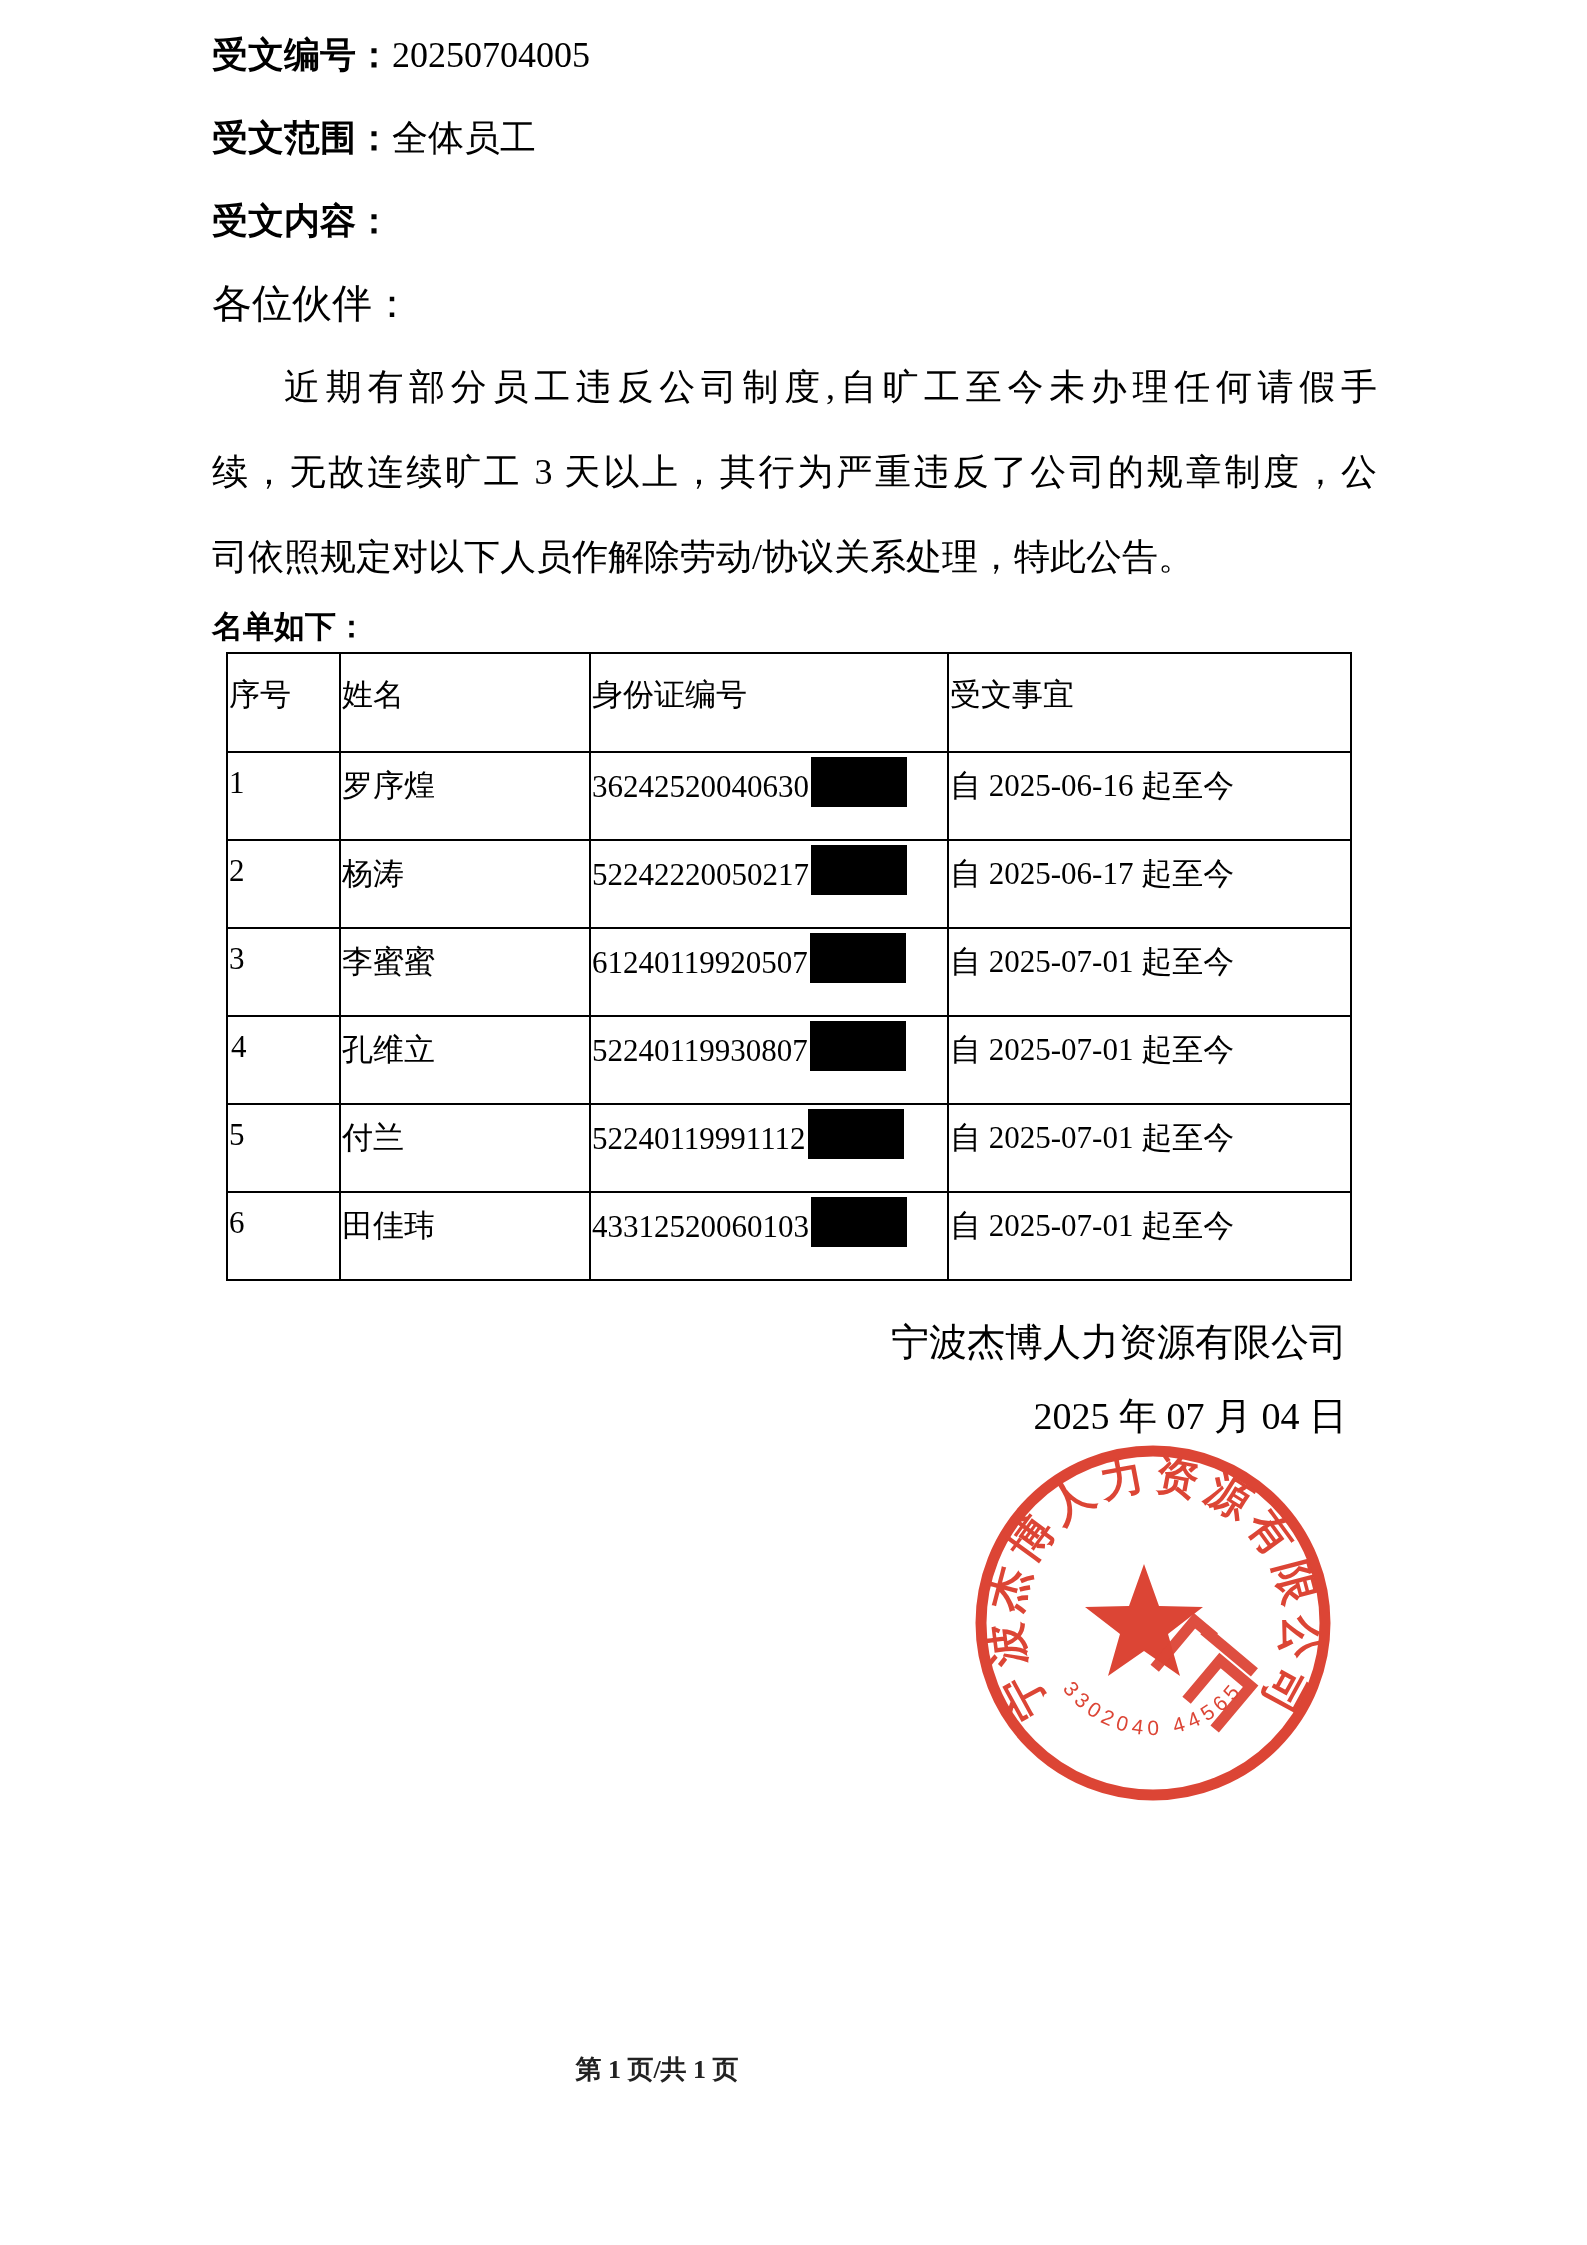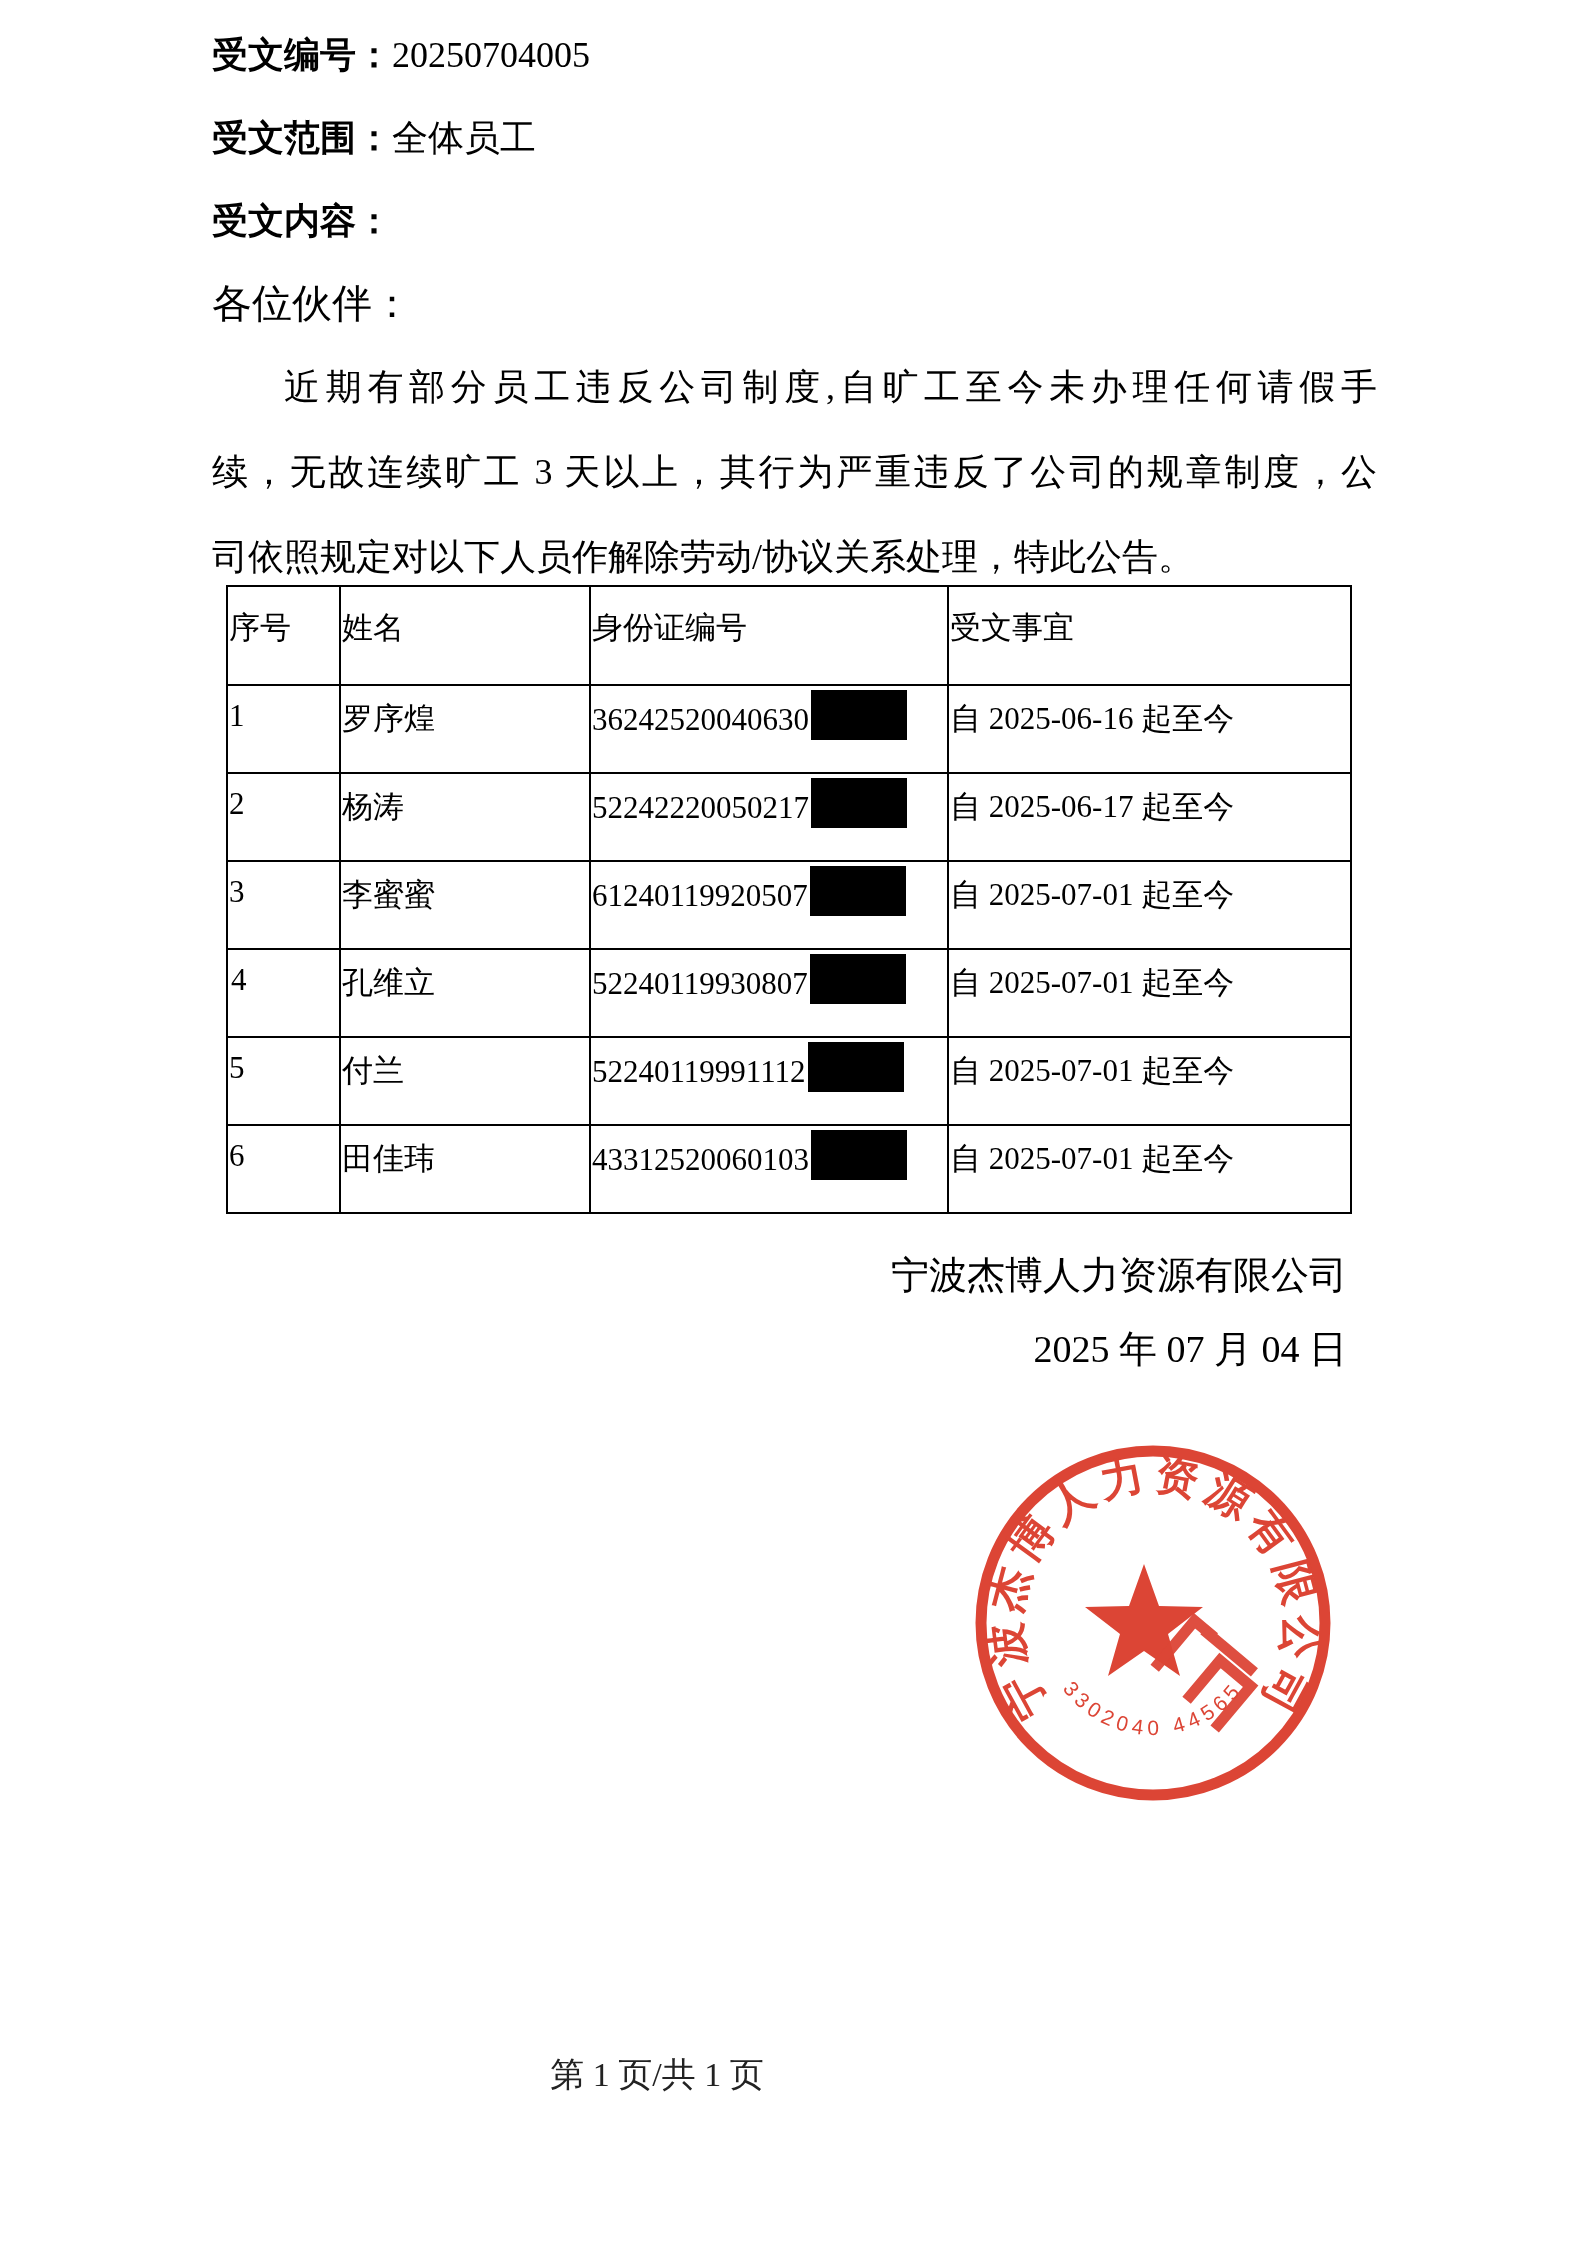--- a/index.html
+++ b/index.html
@@ -62,21 +62,21 @@
     background:#000;
     vertical-align:middle;
     transform:translateY(-8px);
     margin-left:2px;
   }
   .signature{text-align:right;padding-right:30px;}
   .sig-company{font-size:38px;line-height:46px;margin-top:38px;}
   .sig-date{font-size:38px;line-height:46px;margin-top:28px;white-space:pre;}
   .footer{
     position:absolute;left:0;top:2052px;width:1314px;
-    text-align:center;font-size:34px;color:#222;
+    text-align:center;font-size:26px;color:#222;font-weight:bold;
   }
   .stamp{
     position:absolute;
     left:966px;top:1436px;
     width:376px;height:376px;
     mix-blend-mode:multiply;
     opacity:0.9;
     z-index:5;
     pointer-events:none;
   }
@@ -94,20 +94,21 @@
       <div class="field-line"><span class="field-label">受文内容：</span><span class="field-value"></span></div>
       <div class="salutation">各位伙伴：</div>
     </div>
 
     <div>
       <div class="para-line first">近期有部分员工违反公司制度,自旷工至今未办理任何请假手</div>
       <div class="para-line">续，无故连续旷工 3 天以上，其行为严重违反了公司的规章制度，公</div>
       <div class="para-line last">司依照规定对以下人员作解除劳动/协议关系处理，特此公告。</div>
     </div>
 
+    <div class="list-intro">名单如下：</div>
 
     <table class="roster">
       <colgroup>
         <col style="width:113px">
           <col style="width:250px">
           <col style="width:358px">
           <col style="width:403px">
       </colgroup>
       <thead>
         <tr>

